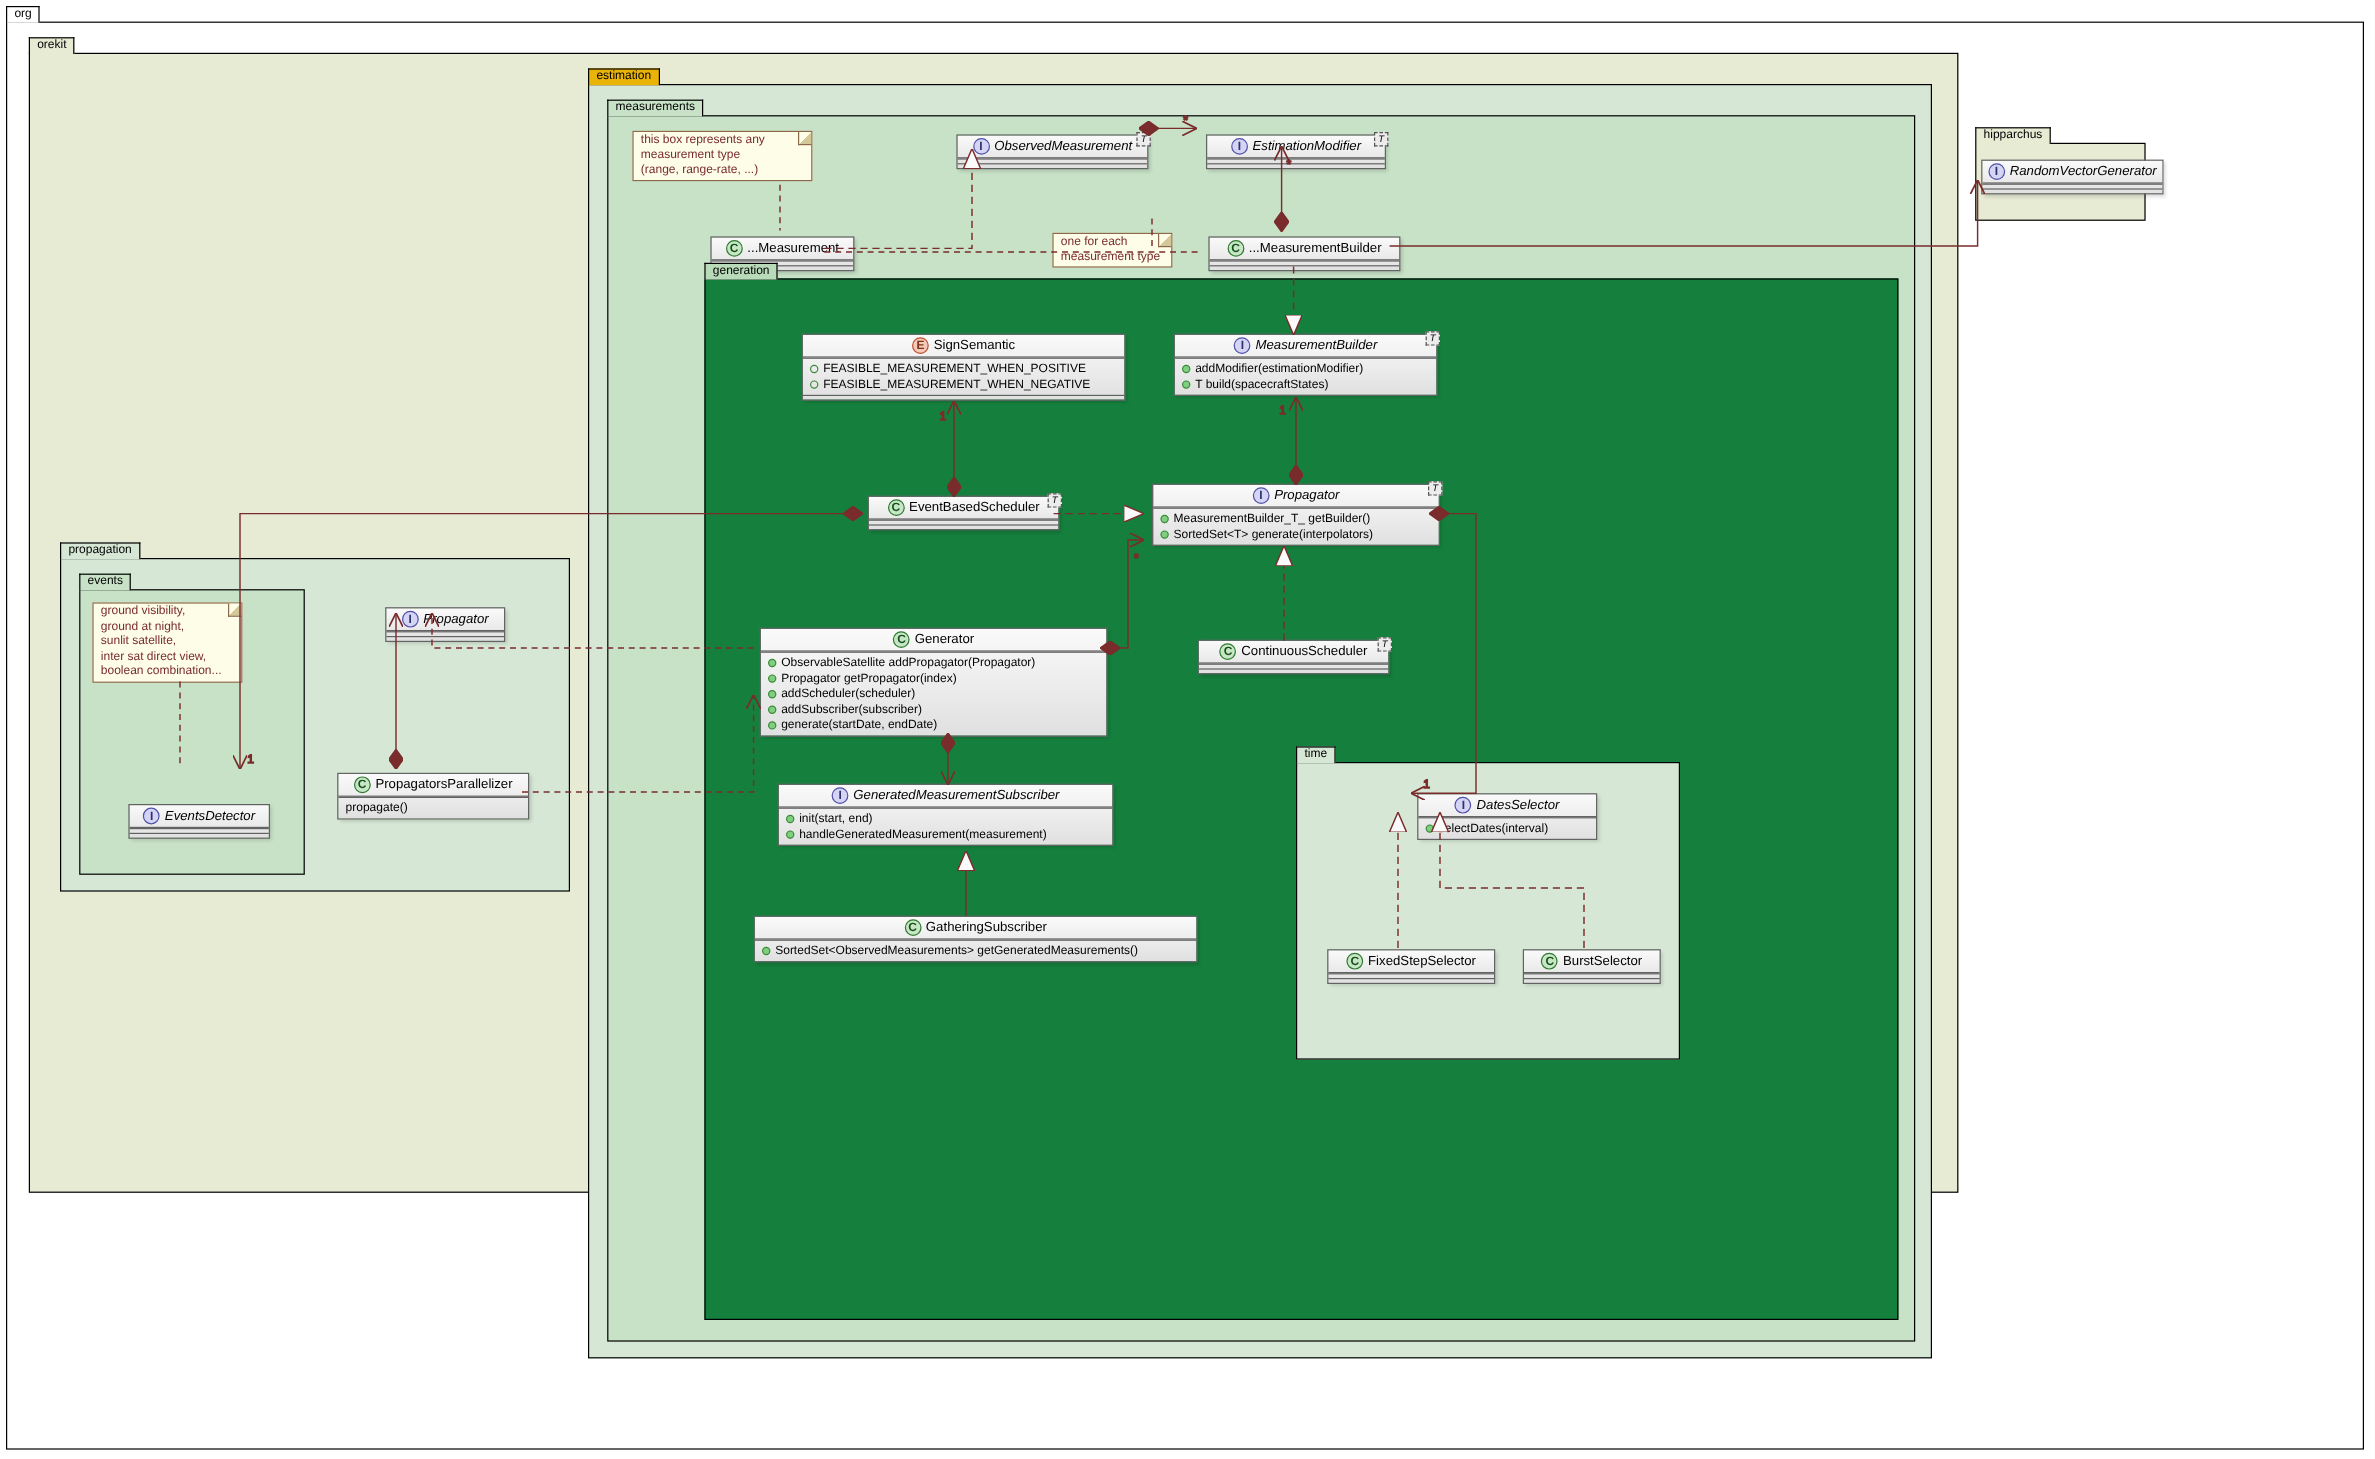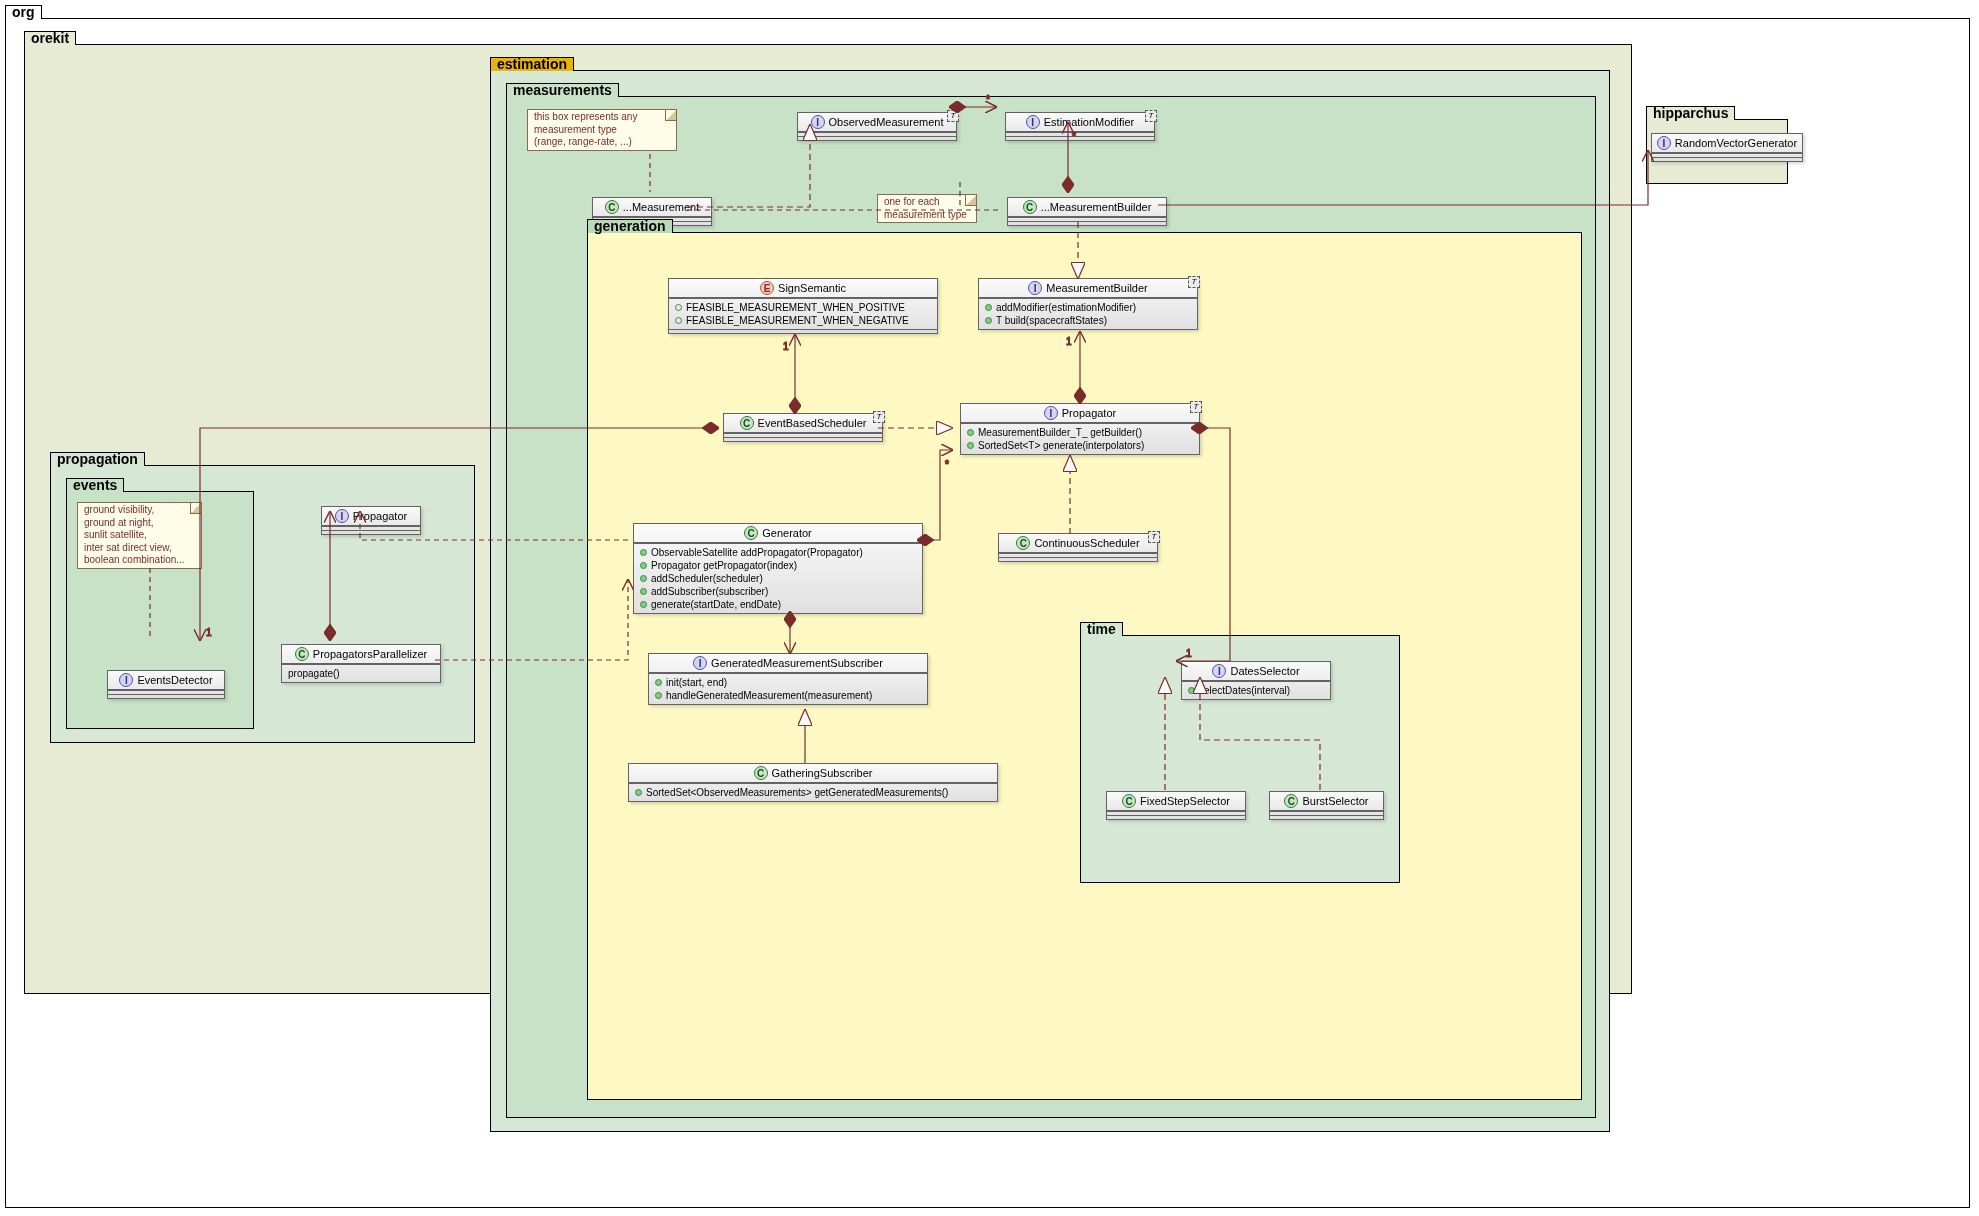--- a/index.html
+++ b/index.html
@@ -1,48 +1,48 @@
 <!DOCTYPE html>
 <html><head>
 <meta charset="utf-8">
 <style>
 *{box-sizing:border-box;margin:0;padding:0}
 body{font-family:sans-serif;font-size:11px;background:#fff;position:relative;width:1979px;height:1216px;color:#000}
 .pkg{position:absolute;border:1.5px solid #000}
-.pkg-tab{position:absolute;top:-14px;left:-1px;height:14px;border:1.5px solid #000;border-bottom:none;padding:0 6px;font-weight:bold;font-size:14px;line-height:12px}
+.pkg-tab{position:absolute;top:-14px;left:-1px;height:14px;border:1.5px solid #000;border-bottom:none;padding:0 6px;font-weight:normal;font-size:10px;line-height:12px}
 .pkg-org{left:5px;top:18px;width:1965px;height:1190px;background:#fff}
 .pkg-org>.pkg-tab{background:#fff}
 .pkg-orekit{left:18px;top:25px;width:1608px;height:950px;background:#e8ebd4}
 .pkg-orekit>.pkg-tab{background:#e8ebd4}
 .pkg-hipparchus{left:1640px;top:100px;width:142px;height:65px;background:#e8ebd4}
 .pkg-hipparchus>.pkg-tab{background:#e8ebd4}
 .pkg-estimation{left:465px;top:25px;width:1120px;height:1062px;background:#d6e8d5}
 .pkg-estimation>.pkg-tab{background:#eab308}
 .pkg-measurements{left:15px;top:25px;width:1090px;height:1022px;background:#c7e2c6}
 .pkg-measurements>.pkg-tab{background:#c7e2c6}
-.pkg-generation{left:80px;top:135px;width:995px;height:868px;background:#fef9c3}
+.pkg-generation{left:80px;top:135px;width:995px;height:868px;background:#15803d}
 .pkg-generation>.pkg-tab{background:#b8dab8}
 .pkg-propagation{left:25px;top:420px;width:425px;height:278px;background:#d6e8d5}
 .pkg-propagation>.pkg-tab{background:#d6e8d5}
 .pkg-events{left:15px;top:25px;width:188px;height:238px;background:#c7e2c6}
 .pkg-events>.pkg-tab{background:#c7e2c6}
 .pkg-time{left:1055px;top:590px;width:320px;height:248px;background:#d6e8d5}
 .pkg-time>.pkg-tab{background:#d6e8d5}
 .cls{position:absolute;border:1.5px solid #636363;background:linear-gradient(#fafafa,#e0e0e0);box-shadow:2px 2px 3px rgba(0,0,0,.15)}
 .cls-hdr{display:flex;align-items:center;justify-content:center;gap:4px;padding:2px 6px;border-bottom:1px solid #636363;white-space:nowrap}
 .cls-sec{border-top:1px solid #636363;padding:2px 6px;min-height:6px;font-size:10px}
 .cls-sec.empty{padding:0;height:4px;min-height:4px}
 .row{display:flex;align-items:center;gap:4px;padding:1px 0;white-space:nowrap}
 .ic{display:inline-flex;width:14px;height:14px;border-radius:50%;align-items:center;justify-content:center;font-weight:bold;font-size:10px;flex-shrink:0}
 .ic-C{background:#c7e6c7;border:1.5px solid #2d7a2d;color:#165016}
 .ic-I{background:#d4d4f5;border:1.5px solid #5050a8;color:#30306a}
 .ic-E{background:#f5c9b8;border:1.5px solid #c05030;color:#7a3218}
 .dot{width:7px;height:7px;border-radius:50%;background:#7fcf7f;border:1px solid #3a8a3a;flex-shrink:0}
 .dot-o{background:transparent}
-.italic{}
+.italic{font-style:italic}
 .t-badge{position:absolute;top:-3px;right:-3px;width:12px;height:12px;border:1px dashed #555;font-size:8px;text-align:center;line-height:10px;background:#ececec;font-style:italic}
 .note{position:absolute;background:#fdfde8;border:1px solid #8a6a4a;color:#7a2c2c;font-size:10px;padding:1px 6px;line-height:1.25}
 .note::after{content:'';position:absolute;top:0;right:0;width:10px;height:10px;background:linear-gradient(135deg,#fdfde8 50%,#d4c898 50%);border-left:1px solid #8a6a4a;border-bottom:1px solid #8a6a4a}
 svg.conn{position:absolute;left:0;top:0;width:1979px;height:1216px;pointer-events:none}
 </style>
 </head>
 <body>
 
 <div class="pkg pkg-org">
   <div class="pkg-tab">org</div>

